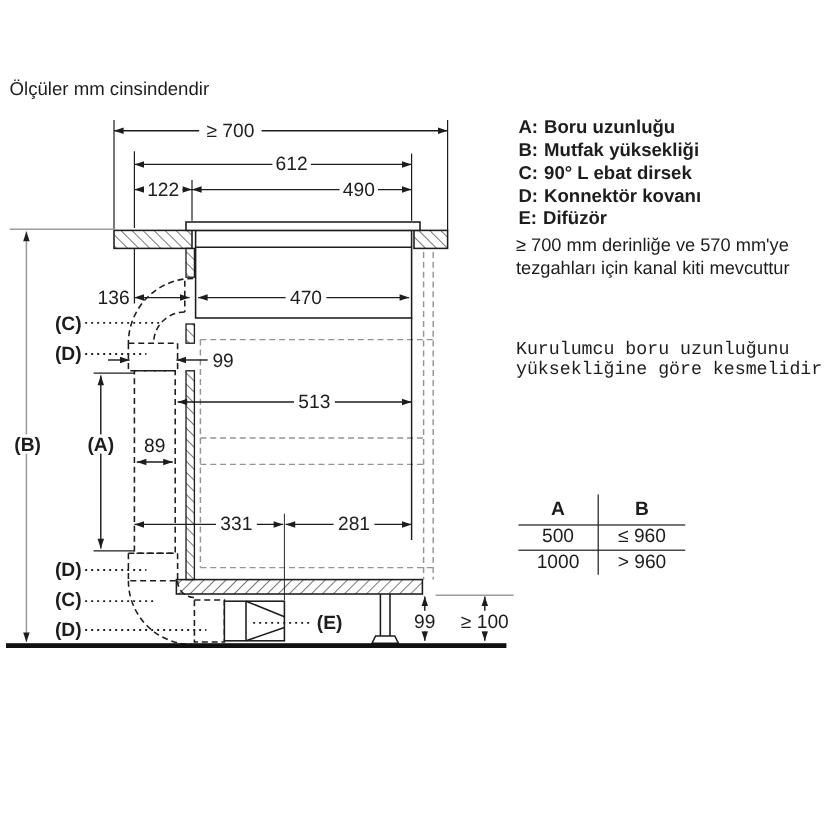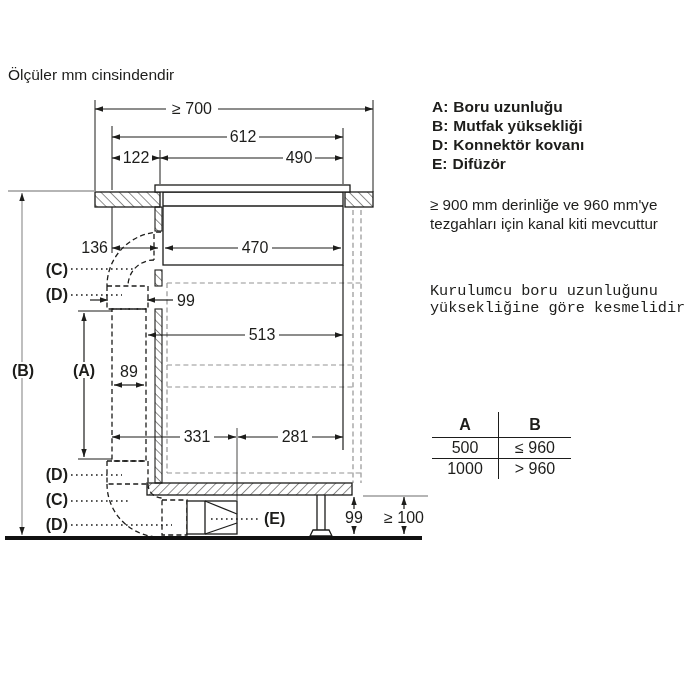--- a/index.html
+++ b/index.html
@@ -36,26 +36,27 @@
 </head>
 <body>
 
 <div id="page">
 
   <div class="abs" id="title">Ölçüler mm cinsindendir</div>
 
   <div class="abs" id="legend">
     <div class="leg-row"><b>A:</b><span>Boru uzunluğu</span></div>
     <div class="leg-row"><b>B:</b><span>Mutfak yüksekliği</span></div>
+    <div class="leg-row"><b>C:</b><span>90° L ebat dirsek</span></div>
     <div class="leg-row"><b>D:</b><span>Konnektör kovanı</span></div>
     <div class="leg-row"><b>E:</b><span>Difüzör</span></div>
   </div>
 
   <div class="abs" id="note1">
-    <span class="note-line">≥ 900 mm derinliğe ve 960 mm'ye</span>
+    <span class="note-line">≥ 700 mm derinliğe ve 570 mm'ye</span>
     <span class="note-line">tezgahları için kanal kiti mevcuttur</span>
   </div>
 
   <div class="abs" id="note2">
     <span class="note-line">Kurulumcu boru uzunluğunu</span>
     <span class="note-line">yüksekliğine göre kesmelidir</span>
   </div>
 
   <table class="abs" id="spec-table">
     <tbody>

